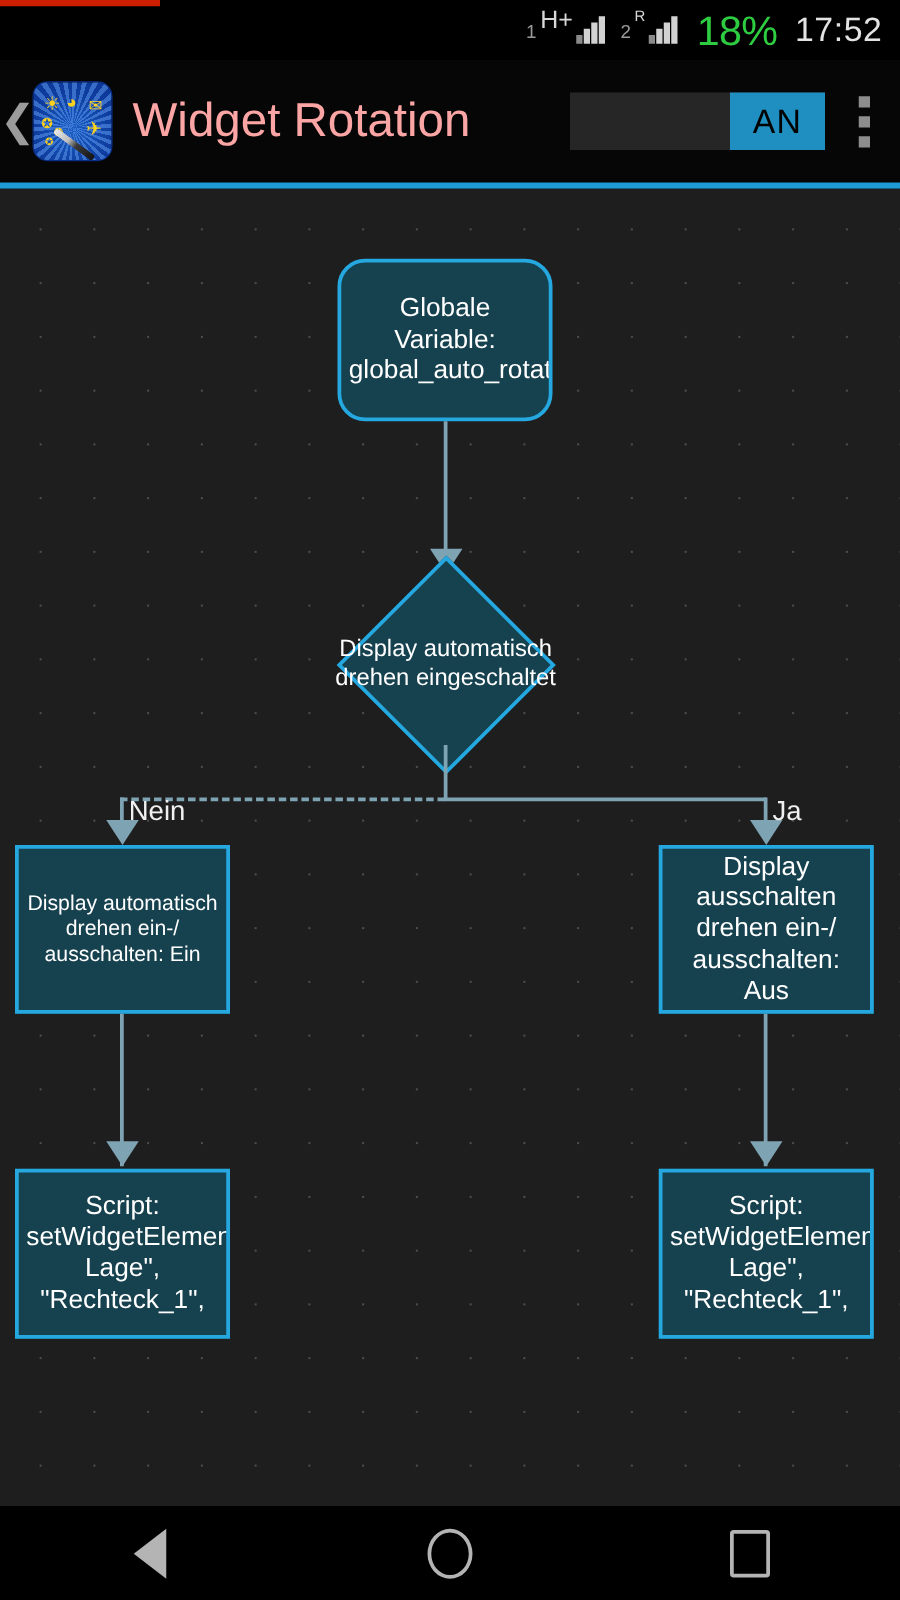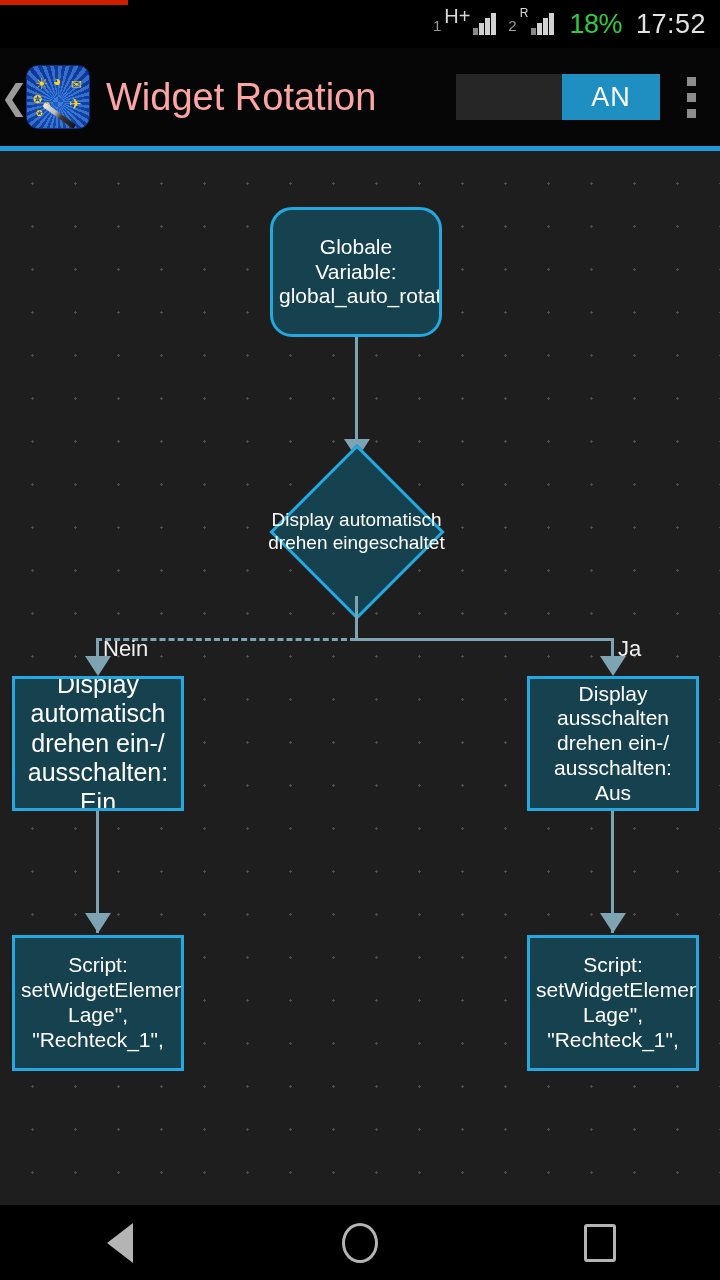--- a/index.html
+++ b/index.html
@@ -23,21 +23,21 @@
   .sb-group { display:flex; align-items:flex-end; gap:3px; margin-left:9px; }
   .sb-simnum { font-size:15px; color:#9a9a9a; line-height:1; position:relative; top:-2px; }
   .sb-net { font-size:20px; color:#d8d8d8; line-height:1; position:relative; top:-9px; font-weight:400; }
   .sb-roam { font-size:12px; color:#d8d8d8; line-height:1; position:relative; top:-16px; }
   .sig { display:inline-block; width:26px; height:22px; position:relative; }
   .sig i { position:absolute; bottom:0; background:#d2d2d2; display:block; }
   .sig i:nth-child(1){ left:0;  width:5px; height:7px;  background:#8a8a8a;}
   .sig i:nth-child(2){ left:6px; width:5px; height:12px; }
   .sig i:nth-child(3){ left:12px;width:5px; height:17px; }
   .sig i:nth-child(4){ left:18px;width:5px; height:22px; }
-  .sb-batt { font-size:27px; color:#2ecc40; margin-left:12px; line-height:1; letter-spacing:-.5px;}
+  .sb-batt { font-size:33px; color:#2ecc40; margin-left:12px; line-height:1; letter-spacing:-.5px;}
   .sb-time { font-size:27px; color:#e3e3e3; margin-left:14px; line-height:1; letter-spacing:.5px;}
 
   
   .actionbar {
     position:absolute; left:0; top:48px; width:720px; height:98px;
     background:#060606; display:flex; align-items:center;
   }
   .back-chevron {
     width:26px; text-align:center; color:#9b9b9b; font-size:34px; line-height:1;
     flex:0 0 auto; font-family:"DejaVu Sans", sans-serif;
@@ -64,23 +64,23 @@
   .ic-st3   { left:9px;  top:44px; font-size:8px; }
   .wand {
     position:absolute; left:17px; top:36px; width:38px; height:5px;
     background:linear-gradient(90deg,#e8e8e8 0%,#bdbdbd 35%,#3a3a3a 55%,#141414 100%);
     transform:rotate(36deg); transform-origin:left center; border-radius:2px;
   }
   .app-title { color:#fca5a5; font-size:38px; margin-left:16px; white-space:nowrap; flex:0 0 auto;}
   .ab-spacer { flex:1 1 auto; }
   .toggle { position:relative; width:204px; height:46px; background:#262626; flex:0 0 auto; }
   .toggle .thumb {
-    position:absolute; right:0; top:0; width:98px; height:46px; background:#1e8fc0;
+    position:absolute; right:0; top:0; width:76px; height:46px; background:#1e8fc0;
     display:flex; align-items:center; justify-content:center;
-    color:#ffffff; font-size:27px; letter-spacing:1px;
+    color:#000000; font-size:27px; letter-spacing:1px;
   }
   .overflow { width:58px; display:flex; flex-direction:column; align-items:center;
               justify-content:center; gap:7px; flex:0 0 auto; margin-left:2px;}
   .overflow span { width:9px; height:9px; background:#8d8d8d; display:block; }
   .ab-underline { position:absolute; left:0; top:146px; width:720px; height:5px; background:#1e9ad6; }
 
   
   .canvas {
     position:absolute; left:0; top:151px; width:720px; height:1054px;
     background-color:#1e1e1e;
@@ -214,21 +214,21 @@
 
     <div class="vline" style="left:96px; top:487px; height:24px;"></div>
     <div class="arrow" style="left:85px; top:505px;"></div>
 
     <div class="vline" style="left:611px; top:487px; height:24px;"></div>
     <div class="arrow" style="left:600px; top:505px;"></div>
 
     <div class="edge-label" style="left:103px; top:485px;">Nein</div>
     <div class="edge-label" style="left:618px; top:485px;">Ja</div>
 
-    <div class="node" style="left:12px; top:525px; width:172px; height:135px; font-size:25px;">
+    <div class="node" style="left:12px; top:525px; width:172px; height:135px; font-size:17px;">
       <div class="txt">Display automatisch drehen ein-/ ausschalten: Ein</div>
     </div>
 
     <div class="node" style="left:527px; top:525px; width:172px; height:135px; font-size:21px;">
       <div class="txt">Display ausschalten drehen ein-/ ausschalten: Aus</div>
     </div>
 
     <div class="vline" style="left:96px; top:660px; height:122px;"></div>
     <div class="arrow" style="left:85px; top:762px;"></div>
 

